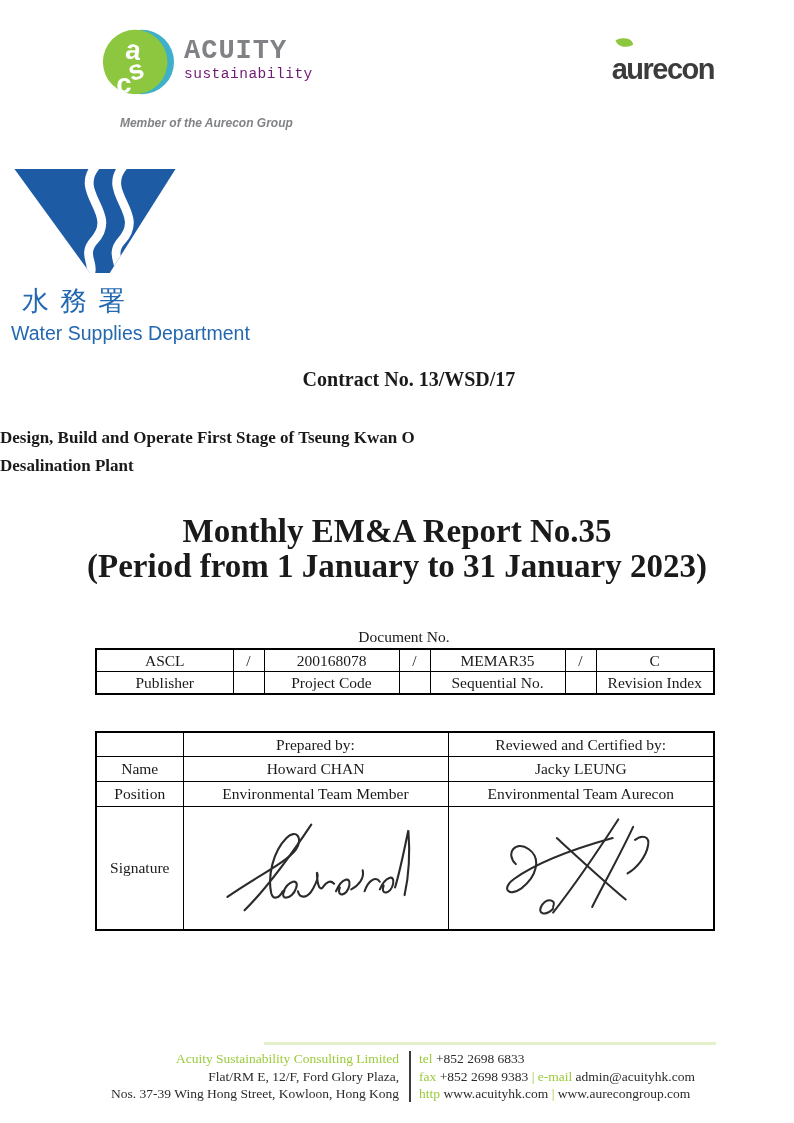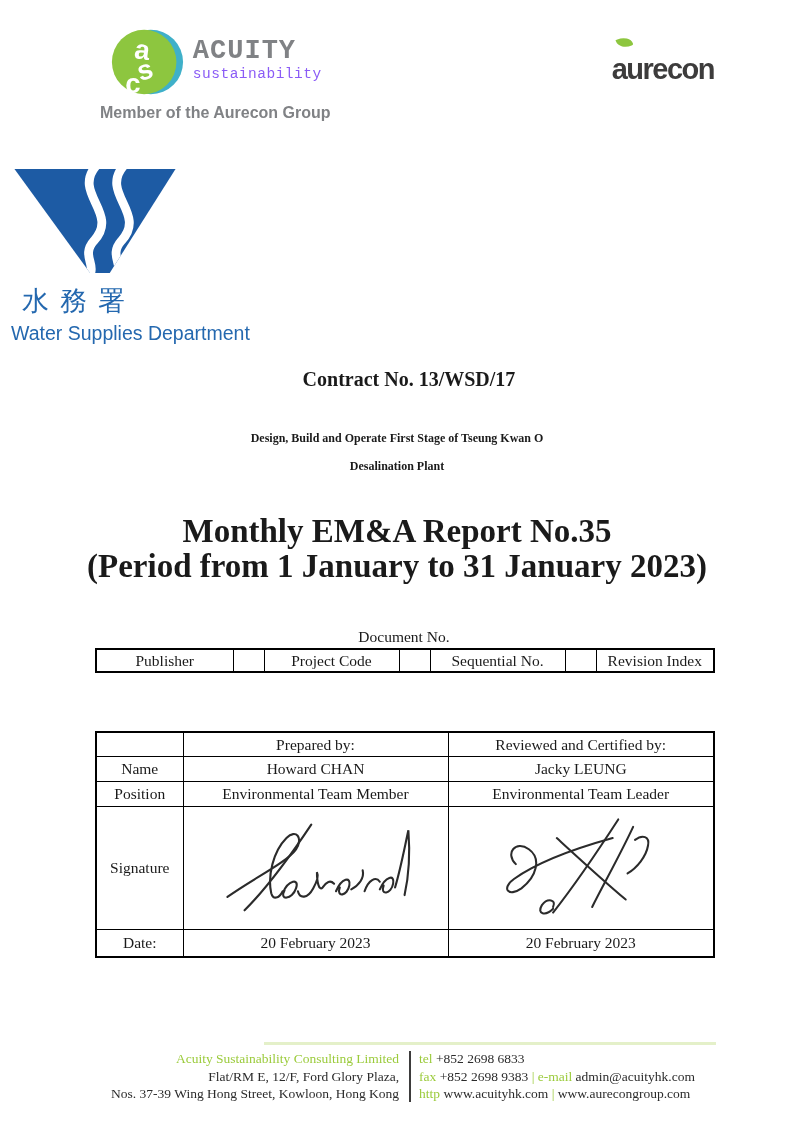--- a/index.html
+++ b/index.html
@@ -14,32 +14,32 @@
   }
   
   .header-row{
     position:absolute;top:26px;left:100px;right:80px;
     display:flex;justify-content:space-between;align-items:flex-start;
   }
   .acuity-logo{display:flex;flex-direction:column;align-items:center;}
   .acuity-top{display:flex;align-items:flex-start;}
   .acuity-text{margin-left:8px;margin-top:12px;font-family:Liberation Mono, monospace;}
   .acuity-brand{font-size:27px;font-weight:bold;color:#808285;letter-spacing:1px;line-height:27px;}
-  .acuity-sub{font-size:14.5px;color:#8b5cf6;text-align:right;margin-top:1px;letter-spacing:0.5px;}
-  .acuity-tagline{margin-top:4px;font-family:"Liberation Sans",sans-serif;font-size:16px;font-weight:bold;color:#808285;}
+  .acuity-sub{font-size:14.5px;color:#701a75;text-align:right;margin-top:1px;letter-spacing:0.5px;}
+  .acuity-tagline{margin-top:16px;font-family:"Liberation Sans",sans-serif;font-size:12px;font-weight:bold;color:#808285;font-style:italic;}
   .aurecon-logo{position:relative;margin-top:22px;font-family:"Liberation Sans",sans-serif;}
   .aurecon-brand{font-size:29px;font-weight:bold;color:#3d3c3c;letter-spacing:-1.5px;line-height:43px;}
   .aurecon-leaf{position:absolute;top:-11px;left:5px;width:15px;height:11px;background:#8dc63f;border-radius:0 100% 15% 100%;transform:rotate(-22deg);}
   
   .wsd-block{position:absolute;top:166px;left:11px;width:100%;text-align:left;}
   .wsd-chinese{font-size:27px;color:#2468af;letter-spacing:11px;margin-top:3px;margin-left:11px;font-family:"Liberation Sans",sans-serif;}
   .wsd-english{font-size:19.5px;color:#2468af;font-family:"Liberation Sans",sans-serif;margin-top:3px;}
   
   .contract-title{position:absolute;top:368px;left:12px;width:100%;text-align:center;font-size:20px;font-weight:bold;}
-  .project-title{position:absolute;top:424px;left:0;width:100%;text-align:center;font-size:12px;font-weight:bold;line-height:28px;}
+  .project-title{position:absolute;top:424px;left:0;width:100%;text-align:left;font-size:17px;font-weight:bold;line-height:28px;}
   .report-title{position:absolute;top:514px;left:0;width:100%;text-align:center;font-size:33px;font-weight:bold;line-height:35px;}
   
   .doc-section{position:absolute;top:628px;left:95px;width:618px;}
   .doc-caption{text-align:center;font-size:15.5px;margin-bottom:2px;}
   table.doc{width:100%;border-collapse:collapse;table-layout:fixed;border:2px solid #000;}
   table.doc td{border:1.5px solid #000;height:21px;text-align:center;font-size:15.5px;padding:0 2px;overflow:hidden;white-space:nowrap;}
   
   .sig-section{position:absolute;top:731px;left:95px;width:618px;}
   table.sig{width:100%;border-collapse:collapse;table-layout:fixed;border:2.5px solid #000;}
   table.sig td{border:1.5px solid #000;text-align:center;font-size:15.5px;padding:0 2px;}
@@ -123,20 +123,29 @@
       <colgroup>
         <col style="width:137px">
           <col style="width:31px">
           <col style="width:135px">
           <col style="width:31px">
         <col style="width:135px">
           <col style="width:31px">
           <col style="width:118px">
       </colgroup>
       <tbody>
+          <tr>
+        <td>ASCL</td>
+        <td>/</td>
+        <td>200168078</td>
+        <td>/</td>
+        <td>MEMAR35</td>
+        <td>/</td>
+        <td>C</td>
+      </tr>
       <tr>
         <td>Publisher</td>
         <td></td>
         <td>Project Code</td>
         <td></td>
         <td>Sequential No.</td>
         <td></td>
         <td>Revision Index</td>
       </tr>
     </tbody>
@@ -157,21 +166,21 @@
         <td>Reviewed and Certified by:</td>
       </tr>
       <tr class="sig-row">
         <td>Name</td>
         <td>Howard CHAN</td>
         <td>Jacky LEUNG</td>
       </tr>
       <tr class="sig-row">
         <td>Position</td>
         <td>Environmental Team Member</td>
-        <td>Environmental Team Leader</td>
+        <td>Environmental Team Aurecon</td>
       </tr>
       <tr class="sig-sign">
         <td>Signature</td>
         <td>
           <svg width="200" height="103" viewBox="0 0 210 108">
             <g fill="none" stroke="#2b2b2b" stroke-width="2.2" stroke-linecap="round">
               <path d="M100,10 C84,34 58,72 30,100"></path>
               <path d="M12,86 C40,66 74,50 84,36 C92,24 84,14 74,24 C60,38 54,64 58,82 C60,89 66,88 70,80"></path>
               <path d="M70,82 C76,68 88,66 84,77 C80,89 66,90 72,79"></path>
               <path d="M86,80 C88,88 96,88 102,77 C106,70 108,64 106,60 C106,70 108,80 112,76 C116,70 120,68 124,72"></path>
@@ -189,25 +198,20 @@
               <path d="M20,56 C8,44 20,30 34,40 C48,50 42,70 26,82 C12,92 4,82 18,72 C46,52 88,38 124,28"></path>
               <path d="M130,8 C108,42 82,80 60,108"></path>
               <path d="M64,28 C88,50 114,74 138,94"></path>
               <path d="M146,16 C132,46 114,78 102,102"></path>
               <path d="M148,30 C156,24 164,26 162,36 C160,48 150,60 140,66"></path>
               <path d="M60,104 C52,112 42,110 48,100 C54,92 64,94 60,102"></path>
             </g>
           </svg>
         </td>
       </tr>
-      <tr class="sig-date">
-        <td>Date:</td>
-        <td>20 February 2023</td>
-        <td>20 February 2023</td>
-      </tr>
     </tbody>
       </table>
   </div>
 
   <div class="footer">
     <div class="footer-rule"></div>
     <div class="footer-cols">
       <div class="footer-left">
         <div class="footer-company">Acuity Sustainability Consulting Limited</div>
         <div>Flat/RM E, 12/F, Ford Glory Plaza,</div>

